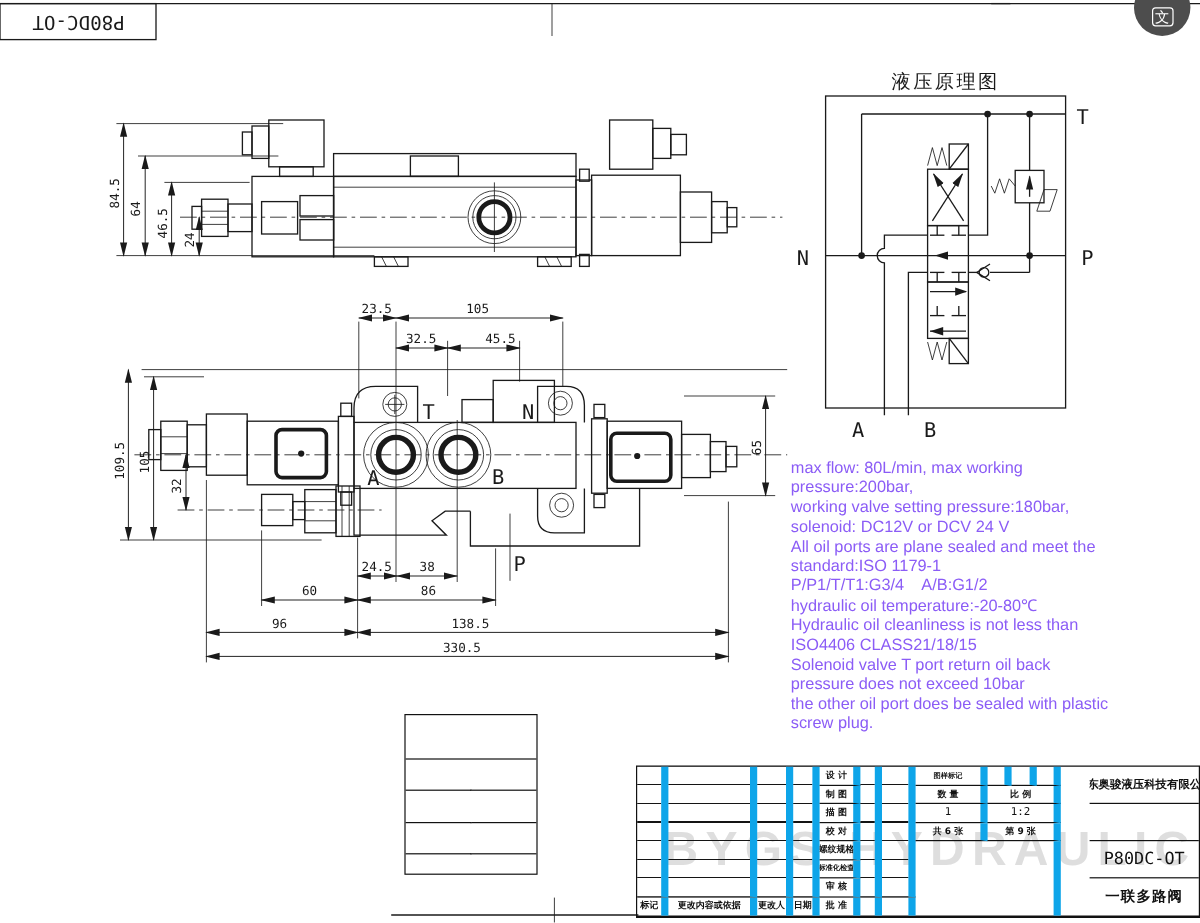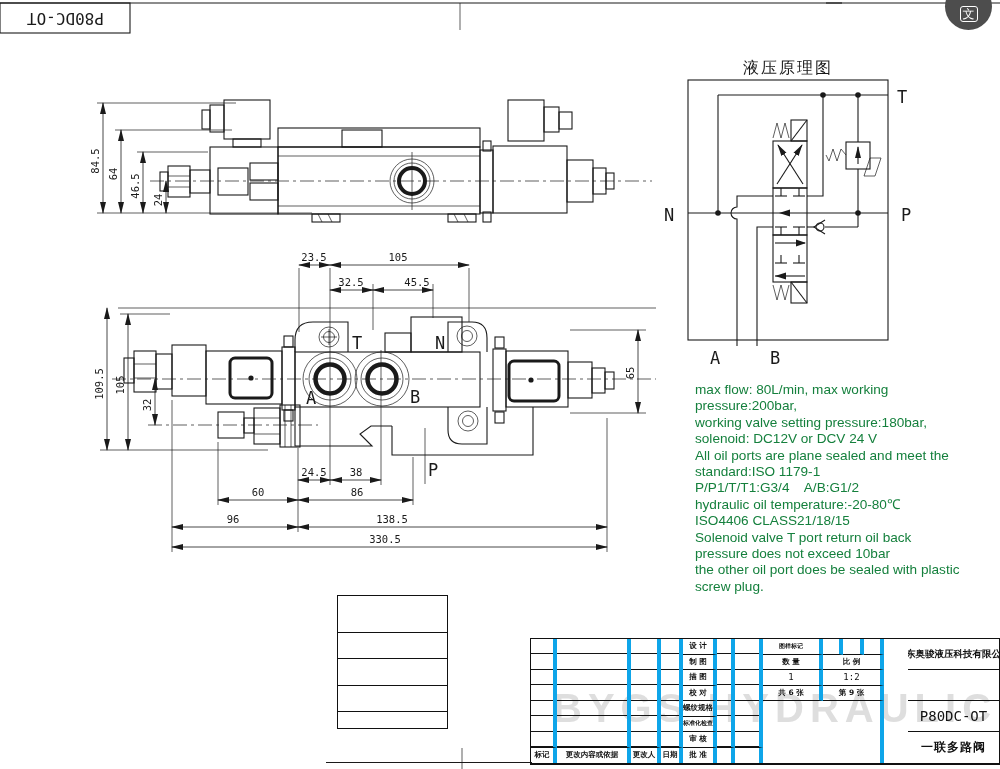--- a/index.html
+++ b/index.html
@@ -16,41 +16,41 @@
   text.cjk{font:16px "DejaVu Sans",sans-serif;fill:#1a1a1a;letter-spacing:2px;}
   text.strip{font:16px "DejaVu Sans Mono",monospace;fill:#1a1a1a;}
   .dot{fill:#1a1a1a;stroke:none;}
 
   
   #watermark{position:absolute;left:553px;top:686px;z-index:2;white-space:nowrap;
     font:bold 40px "Liberation Sans",sans-serif;color:#c9c9c9;opacity:.6;letter-spacing:6px;}
 
   
   #specs{position:absolute;left:659px;top:382px;width:342px;z-index:3;}
-  #specs .sline{font-size:13.6px;line-height:16.4px;color:#15803d;white-space:pre;margin-left:36px;}
+  #specs .sline{font-size:13.6px;line-height:16.4px;color:#8b5cf6;white-space:pre;}
 
   
   #port-table{position:absolute;left:337px;top:595px;z-index:4;display:grid;
     grid-template-columns:55px 54px;grid-template-rows:26px 27px 26px 27px 26px;
     border:1.5px solid #111;}
   #port-table .cell{border-right:1px solid #111;border-bottom:1px solid #111;
     display:flex;align-items:center;justify-content:center;overflow:hidden;margin-top:36px;}
   #port-table .cell:nth-child(2n+1){}
   #port-table .t{grid-column:1/3;font:12px "DejaVu Sans",sans-serif;}
   #port-table .h{font:11px "DejaVu Sans",sans-serif;}
   #port-table .v{font:13px "DejaVu Sans Mono",monospace;text-align:center;}
   #port-table .nr{border-right:none;}
   #port-table .nb{border-bottom:none;}
 
   
   #title-block{position:absolute;left:530px;top:638px;z-index:4;display:grid;
     grid-template-columns:26px 74px 30px 22px 34px 18px 28px 60px 20px 21px 20px 115px;
     grid-template-rows:repeat(8,15.5px);
     border:1.6px solid #111;border-bottom-width:2px;}
-  #title-block .c{border-right:4px solid #0ea5e9;border-bottom:1px solid #111;
+  #title-block .c{border-right:6px solid #0ea5e9;border-bottom:1px solid #111;
     display:flex;align-items:center;justify-content:center;overflow:hidden;
     font:bold 7.5px "DejaVu Sans",sans-serif;color:#111;white-space:nowrap;}
   #title-block .nr{border-right:none;margin-left:24px;}
   #title-block .nb{border-bottom:none;}
   #title-block .lines{background-image:repeating-linear-gradient(to bottom,
       transparent 0 14.5px,#141414 14.5px 15.5px);}
   #title-block .tiny{font-size:6px;}
   #title-block .mono{font:14px "DejaVu Sans Mono",monospace;}
   #title-block .co{font:bold 9.5px "DejaVu Sans",sans-serif;}
   #title-block .nm{font:bold 12px "DejaVu Sans",sans-serif;letter-spacing:1px;}
@@ -341,20 +341,21 @@
 
 <div id="specs">
   <div class="sline">max flow: 80L/min, max working</div>
   <div class="sline">pressure:200bar,</div>
   <div class="sline">working valve setting pressure:180bar,</div>
   <div class="sline">solenoid: DC12V or DCV 24 V</div>
   <div class="sline">All oil ports are plane sealed and meet the</div>
   <div class="sline">standard:ISO 1179-1</div>
   <div class="sline">P/P1/T/T1:G3/4    A/B:G1/2</div>
   <div class="sline">hydraulic oil temperature:-20-80℃</div>
+  <div class="sline">Hydraulic oil cleanliness is not less than</div>
   <div class="sline">ISO4406 CLASS21/18/15</div>
   <div class="sline">Solenoid valve T port return oil back</div>
   <div class="sline">pressure does not exceed 10bar</div>
   <div class="sline">the other oil port does be sealed with plastic</div>
   <div class="sline">screw plug.</div>
 </div>
 
 <div id="port-table">
   <div class="cell t nr">阀体</div>
   <div class="cell h">接口</div>

